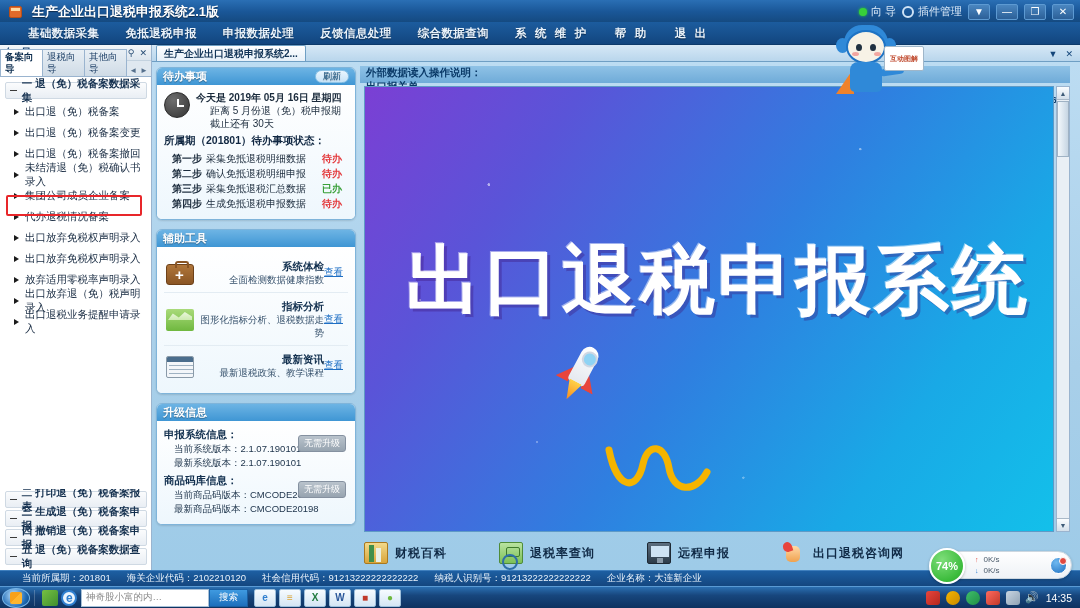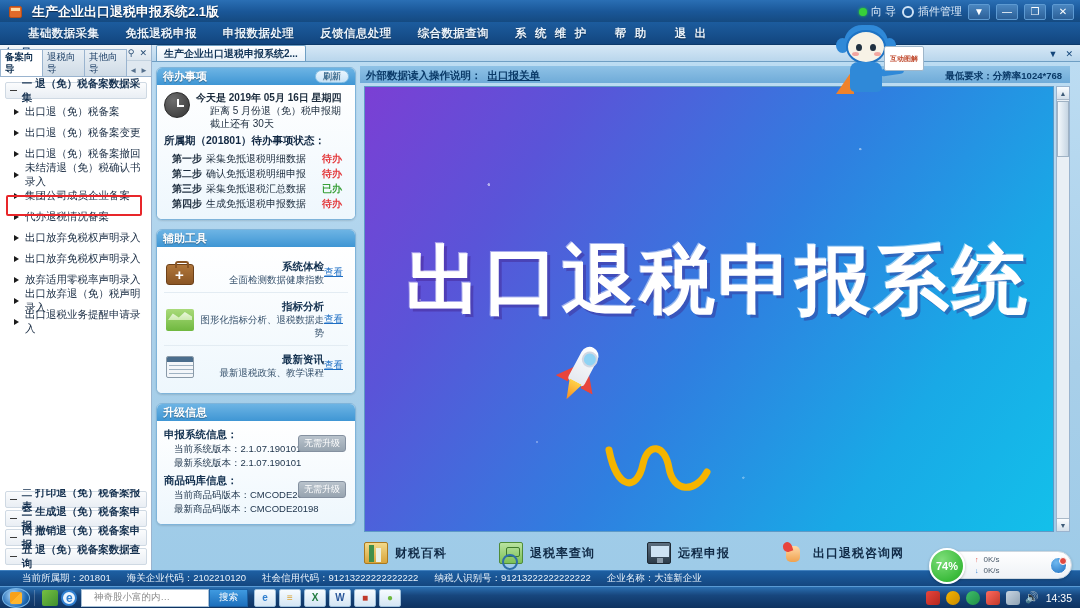--- a/index.html
+++ b/index.html
@@ -207,23 +207,23 @@
   }
   .rocket { position:absolute; left:190px; top:258px; width:52px; height:58px; transform:rotate(28deg); }
   .rk-body { position:absolute; left:16px; top:0; width:18px; height:40px; background:linear-gradient(to bottom,#ffffff,#e4e8ef); border-radius:9px 9px 4px 4px;}
   .rk-body:before{content:"";position:absolute;left:3px;top:4px;width:12px;height:12px;border-radius:50%;background:#8fd3f4;border:2px solid #cfd7e3;}
   .rk-fin-l{position:absolute;left:4px;top:24px;width:14px;height:18px;background:#e8453c;clip-path:polygon(100% 0,100% 100%,0 100%);}
   .rk-fin-r{position:absolute;left:32px;top:24px;width:14px;height:18px;background:#e8453c;clip-path:polygon(0 0,100% 100%,0 100%);}
   .rk-flame{position:absolute;left:18px;top:38px;width:14px;height:20px;background:linear-gradient(to bottom,#ffd24a,#f78a1e);clip-path:polygon(50% 100%,0 0,100% 0);}
   .squiggle { position:absolute; left:238px; top:355px; width:110px; height:58px; }
   .topinfo {
     position:absolute; left:208px; top:-17px; width:872px; height:17px;
-    display:flex; align-items:flex-end;
+    display:flex; align-items:flex-start;
     background:linear-gradient(to bottom,#8fc2e6,#6fabd8);
-    color:#0a3a68; font-size:10.5px; font-weight:bold;
+    color:#0a3a68; font-size:10.5px; font-weight:bold;flex-direction:column;
   }
   .topinfo .lbl { padding-left:6px; }
   .topinfo .lnk { text-decoration:underline; margin-left:6px; }
   .topinfo .req { margin-left:auto; padding-right:8px; color:#0a3a68; font-size:9.5px; }
 
   
   .vscroll {
     position:absolute; left:904px; top:5px; width:14px; height:465px;
     background:#e9eff5; border:1px solid #9ab4cf;
   }
@@ -295,21 +295,21 @@
   .startbtn i { width:12px;height:12px;display:block;
     background:
       linear-gradient(to bottom right,#f7a11a 0 50%, transparent 0) ;
     border-radius:2px; background-color:#ffb52e;}
   .tb-sep { width:1px;height:16px;background:rgba(255,255,255,.22); margin:0 4px;}
   .tb-ico { width:16px;height:16px;border-radius:2px;margin:0 3px; }
   .ie-ico { width:16px;height:16px;border-radius:50%;border:2px solid #2f7fd0;position:relative;background:#eaf4fd;}
   .ie-ico:after{content:"e";position:absolute;left:3px;top:-1px;font-size:12px;color:#2f7fd0;font-weight:bold;}
   .tb-search {
     display:flex;align-items:center; height:18px; background:#ffffff; border:1px solid #a8c0d6;
-    margin-left:4px; min-width:128px; padding-left:12px;
+    margin-left:4px; min-width:128px; padding-left:4px;
   }
   .tb-search span { font-size:9.5px; color:#8a8a8a; }
   .tb-searchbtn {
     height:18px; background:linear-gradient(to bottom,#3f9ae0,#1d6fbc); color:#fff;
     font-size:9.5px; display:flex;align-items:center;padding:0 9px; border:1px solid #1a5fa2;
   }
   .tb-apps { display:flex; align-items:center; margin-left:6px; gap:3px; }
   .tb-app {
     width:22px;height:18px; background:linear-gradient(to bottom,#f6fbff,#d5e6f4);
     border:1px solid #9fc0dc; border-radius:2px; display:flex;align-items:center;justify-content:center;

